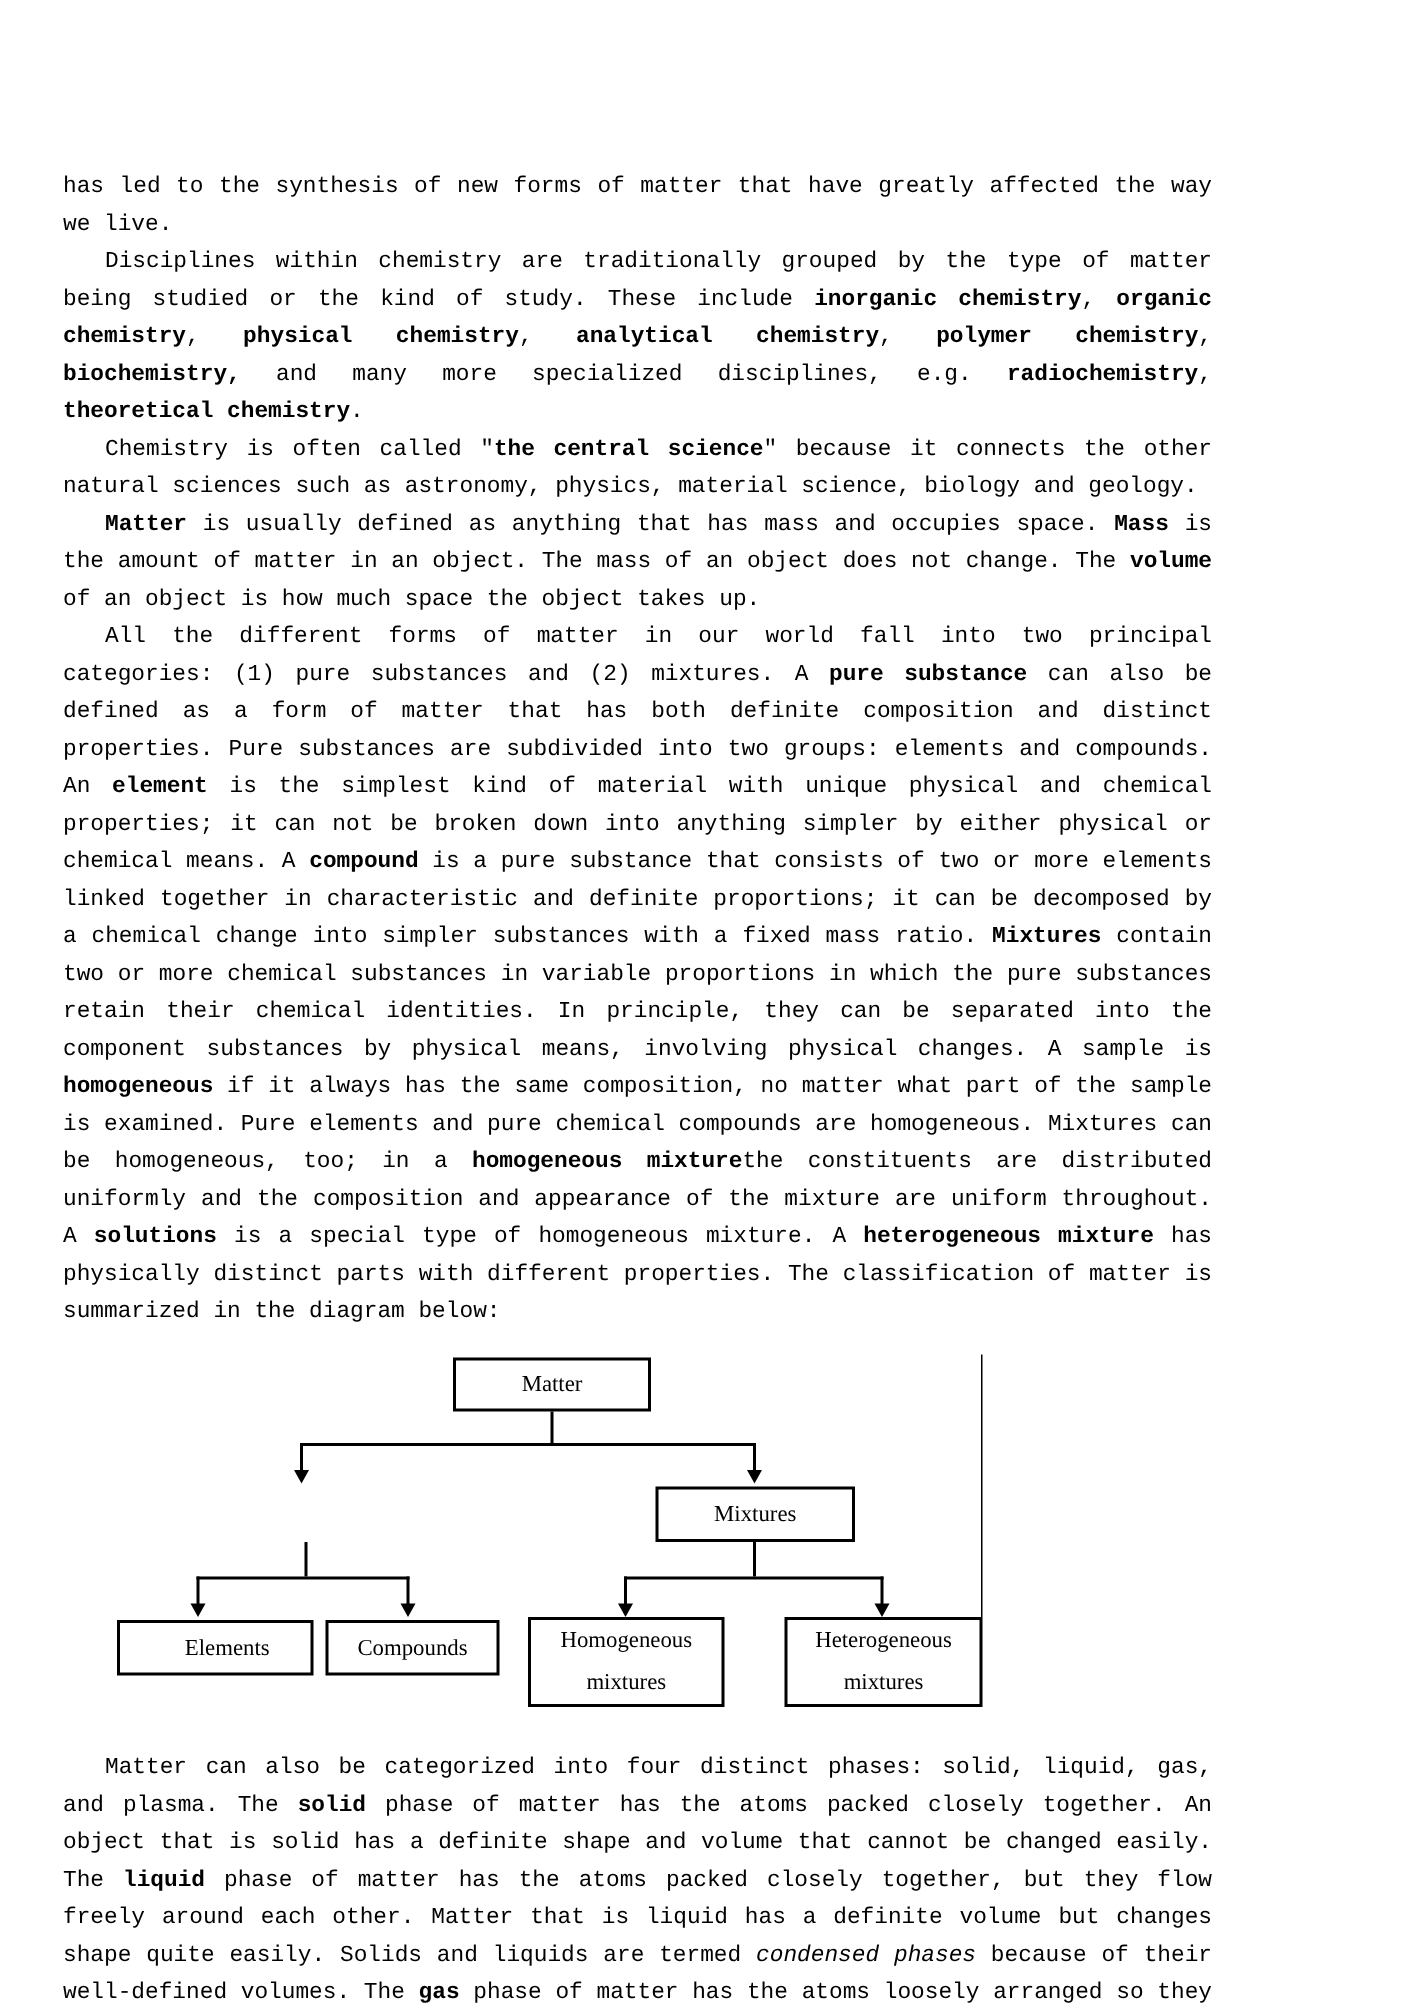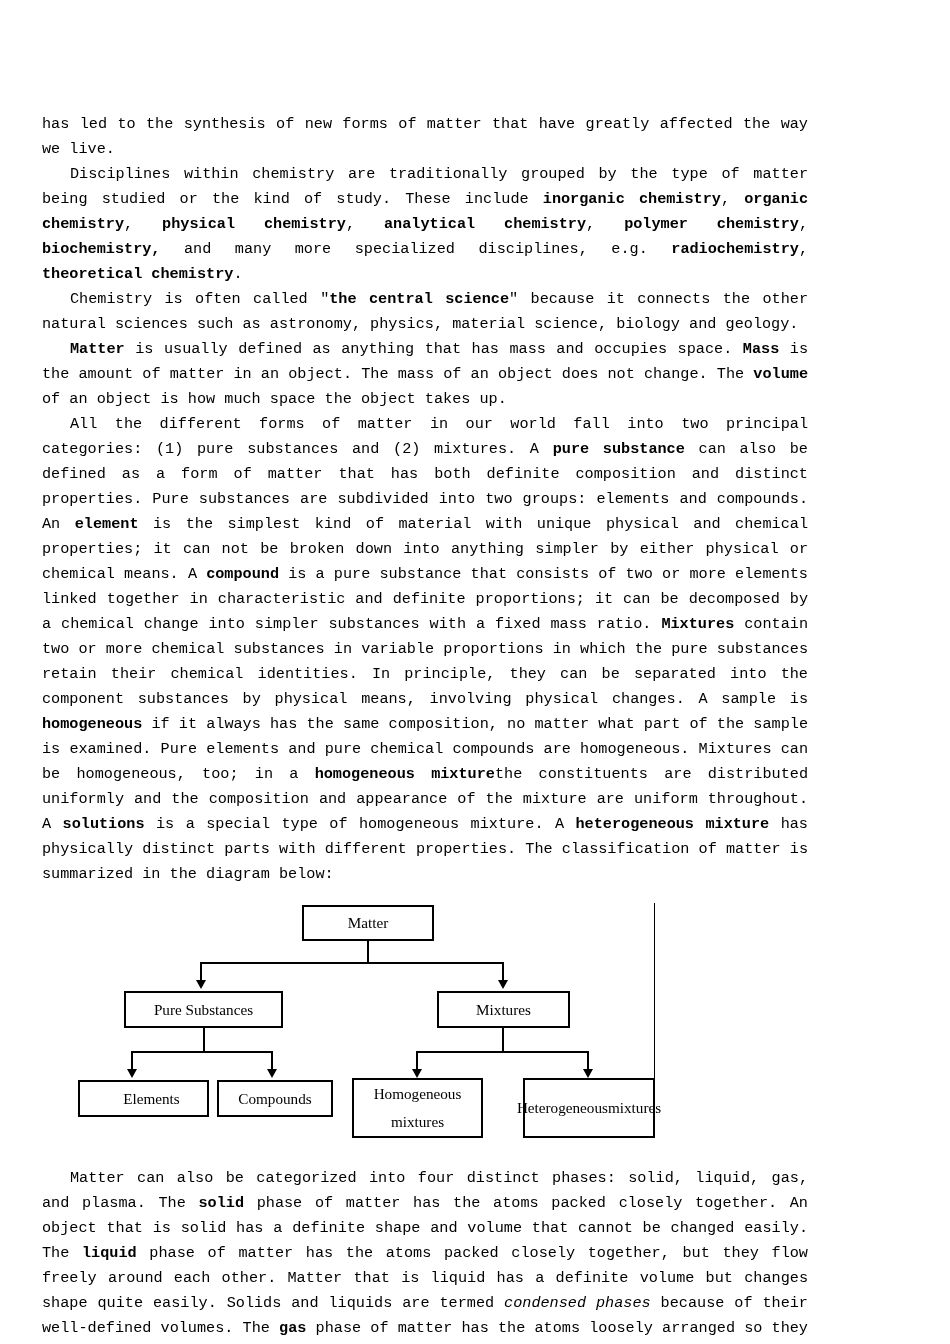--- a/index.html
+++ b/index.html
@@ -122,23 +122,20 @@
     <div class="ln v" style="left:325px; top:44px; height:21px;"></div>
 
     <div class="ln h" style="left:158px; top:65px; width:304px;"></div>
 
     <div class="ln v" style="left:158px; top:65px; height:19px;"></div>
     <div class="arrow" style="left:154px; top:83px;"></div>
 
     <div class="ln v" style="left:460px; top:65px; height:19px;"></div>
     <div class="arrow" style="left:456px; top:83px;"></div>
 
-    <div class="dbox" style="left:82px; top:94px; width:159px; height:37px;">
-      <span>Pure Substances</span>
-    </div>
     <div class="dbox" style="left:395px; top:94px; width:133px; height:37px;">
       <span>Mixtures</span>
     </div>
 
     <div class="ln v" style="left:161px; top:131px; height:23px;"></div>
     <div class="ln h" style="left:89px; top:154px; width:142px;"></div>
     <div class="ln v" style="left:89px; top:154px; height:19px;"></div>
     <div class="arrow" style="left:85px; top:172px;"></div>
     <div class="ln v" style="left:229px; top:154px; height:19px;"></div>
     <div class="arrow" style="left:225px; top:172px;"></div>
@@ -155,21 +152,21 @@
     <div class="dbox" style="left:36px; top:183px; width:131px; height:37px;padding-left:16px;">
       <span>Elements</span>
     </div>
     <div class="dbox" style="left:175px; top:183px; width:116px; height:37px;">
       <span>Compounds</span>
     </div>
     <div class="dbox two-line" style="left:310px; top:181px; width:131px; height:60px; flex-direction:column;">
       <span>Homogeneous</span>
       <span>mixtures</span>
     </div>
-    <div class="dbox two-line" style="left:481px; top:181px; width:132px; height:60px; ">
+    <div class="dbox two-line" style="left:481px; top:181px; width:132px; height:60px; flex-direction:column;">
       <span>Heterogeneous</span>
       <span>mixtures</span>
     </div>
   </div>
 
   <p class="body-text indent"><span>Matter can also be categorized into four distinct phases: solid, liquid, gas, and plasma. The </span><b>solid</b><span> phase of matter has the atoms packed closely together. An object that is solid has a definite shape and volume that cannot be changed easily. The </span><b>liquid</b><span> phase of matter has the atoms packed closely together, but they flow freely around each other. Matter that is liquid has a definite volume but changes shape quite easily. Solids and liquids are termed </span><i>condensed phases</i><span> because of their well-defined volumes. The </span><b>gas</b><span> phase of matter has the atoms loosely arranged so they can travel in and out easily. A gas has neither specific shape nor constant volume. The </span><b>plasma</b><span> phase of matter has the atoms existing in an </span><b>excited</b><span> state.</span></p>
 
   <p class="break-line">Break 2011-8-30    1st</p>
 
   <h2 class="section-heading" style="margin-top:2px;">1.2. Properties of Matter</h2>

